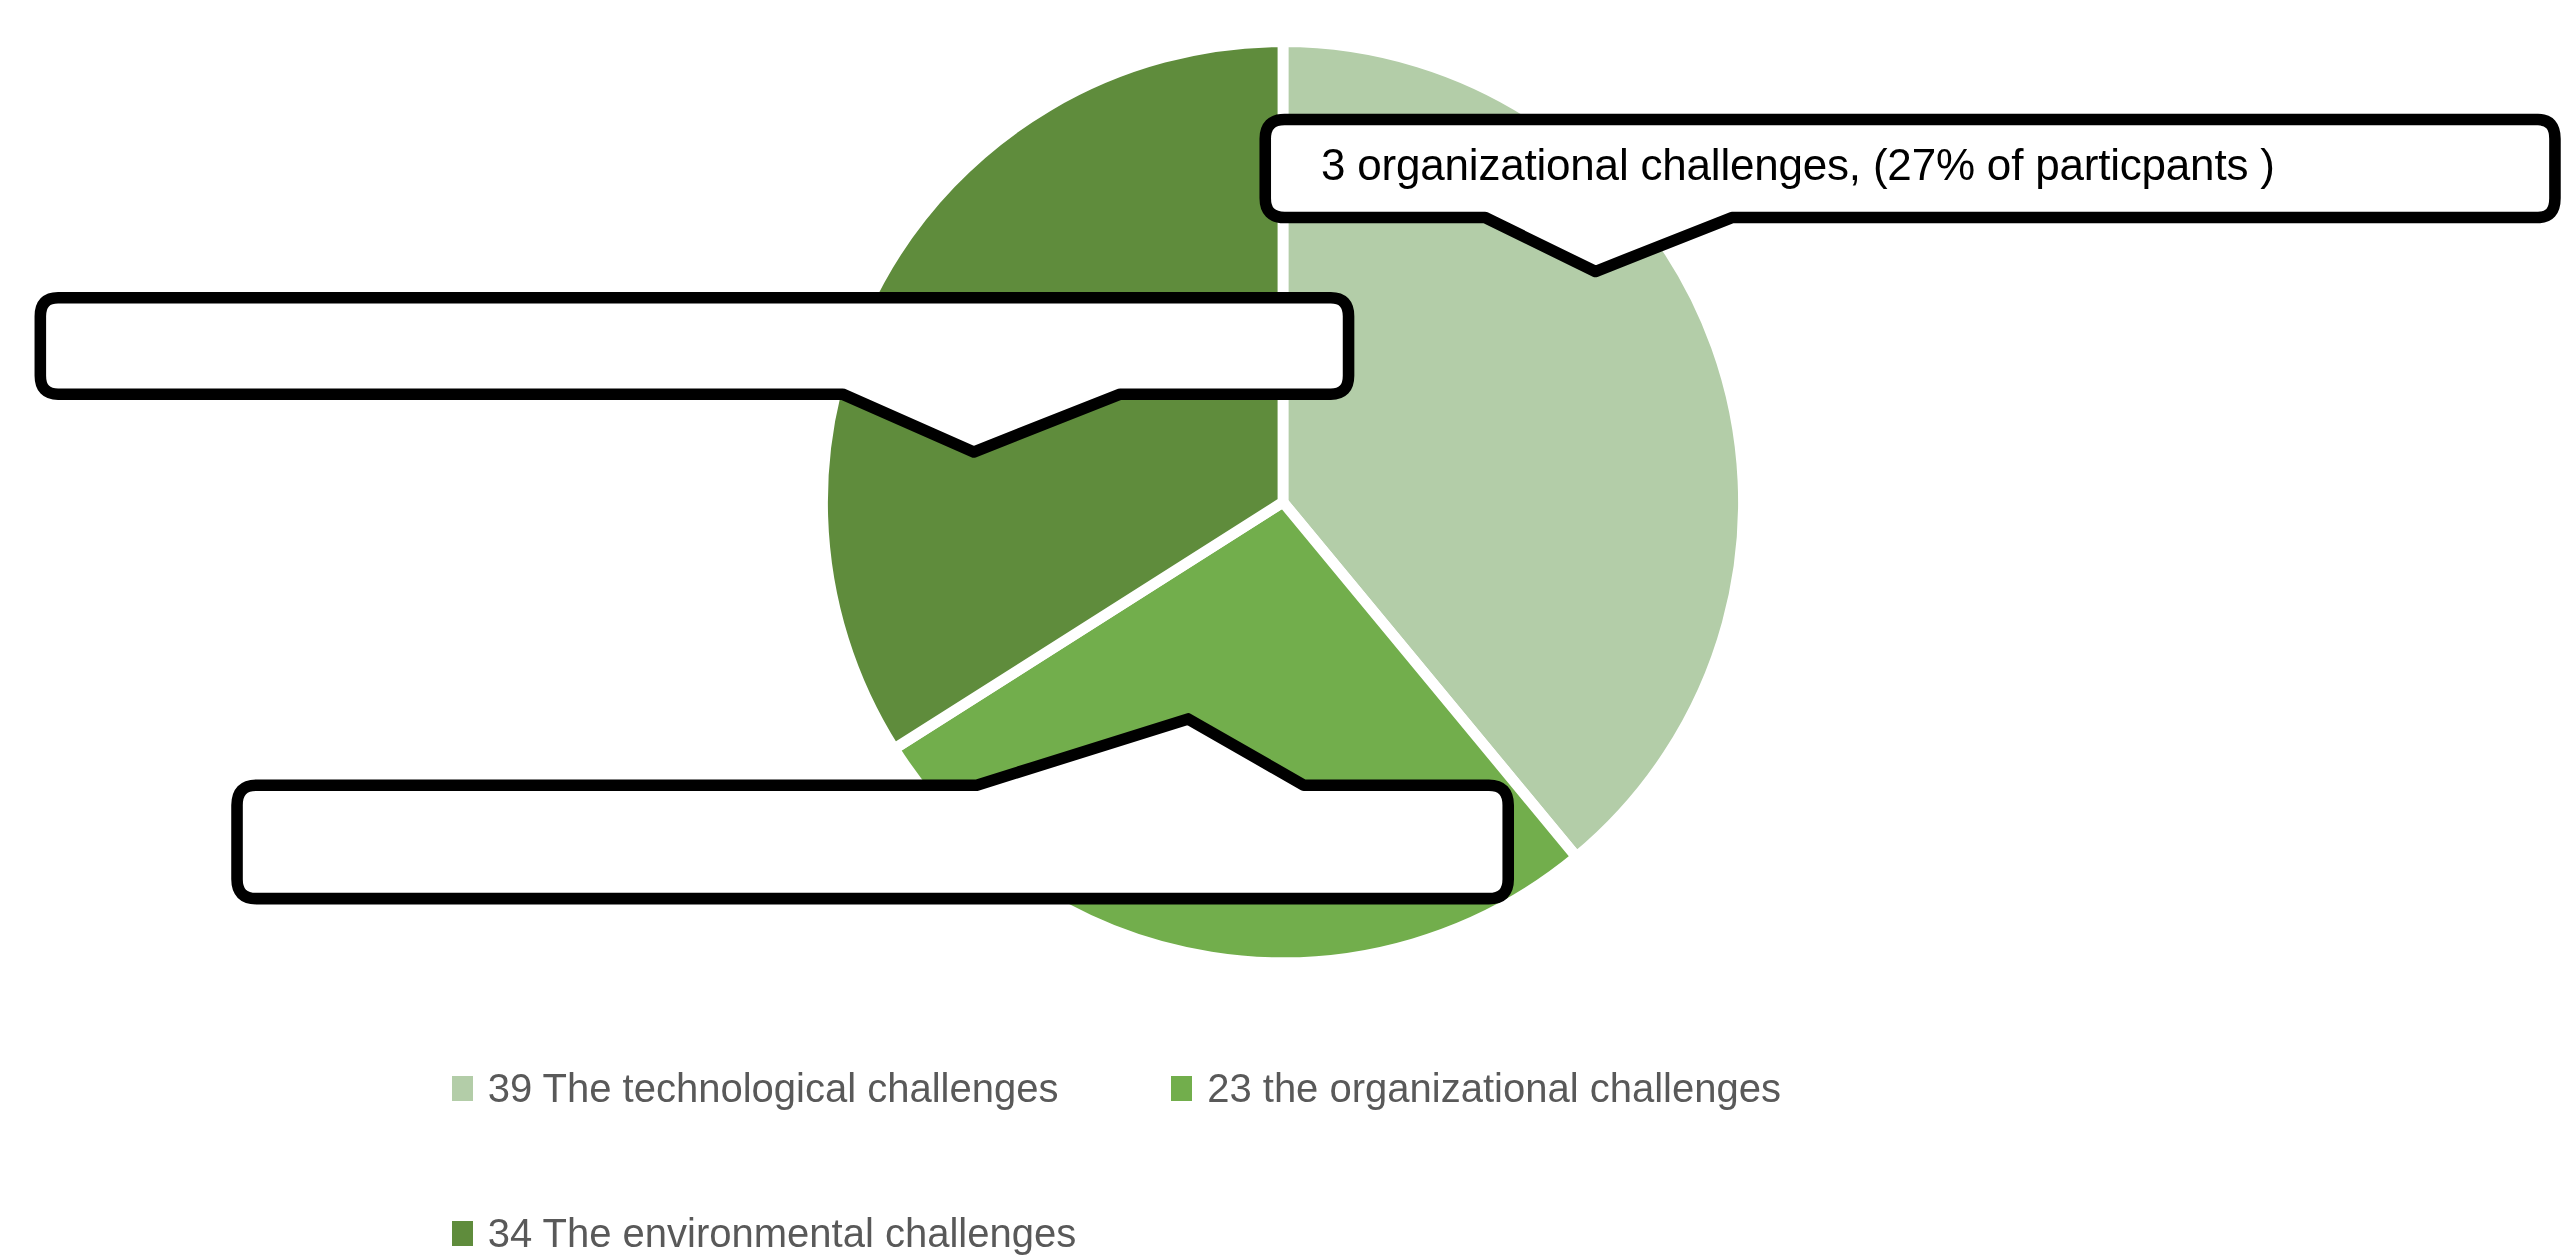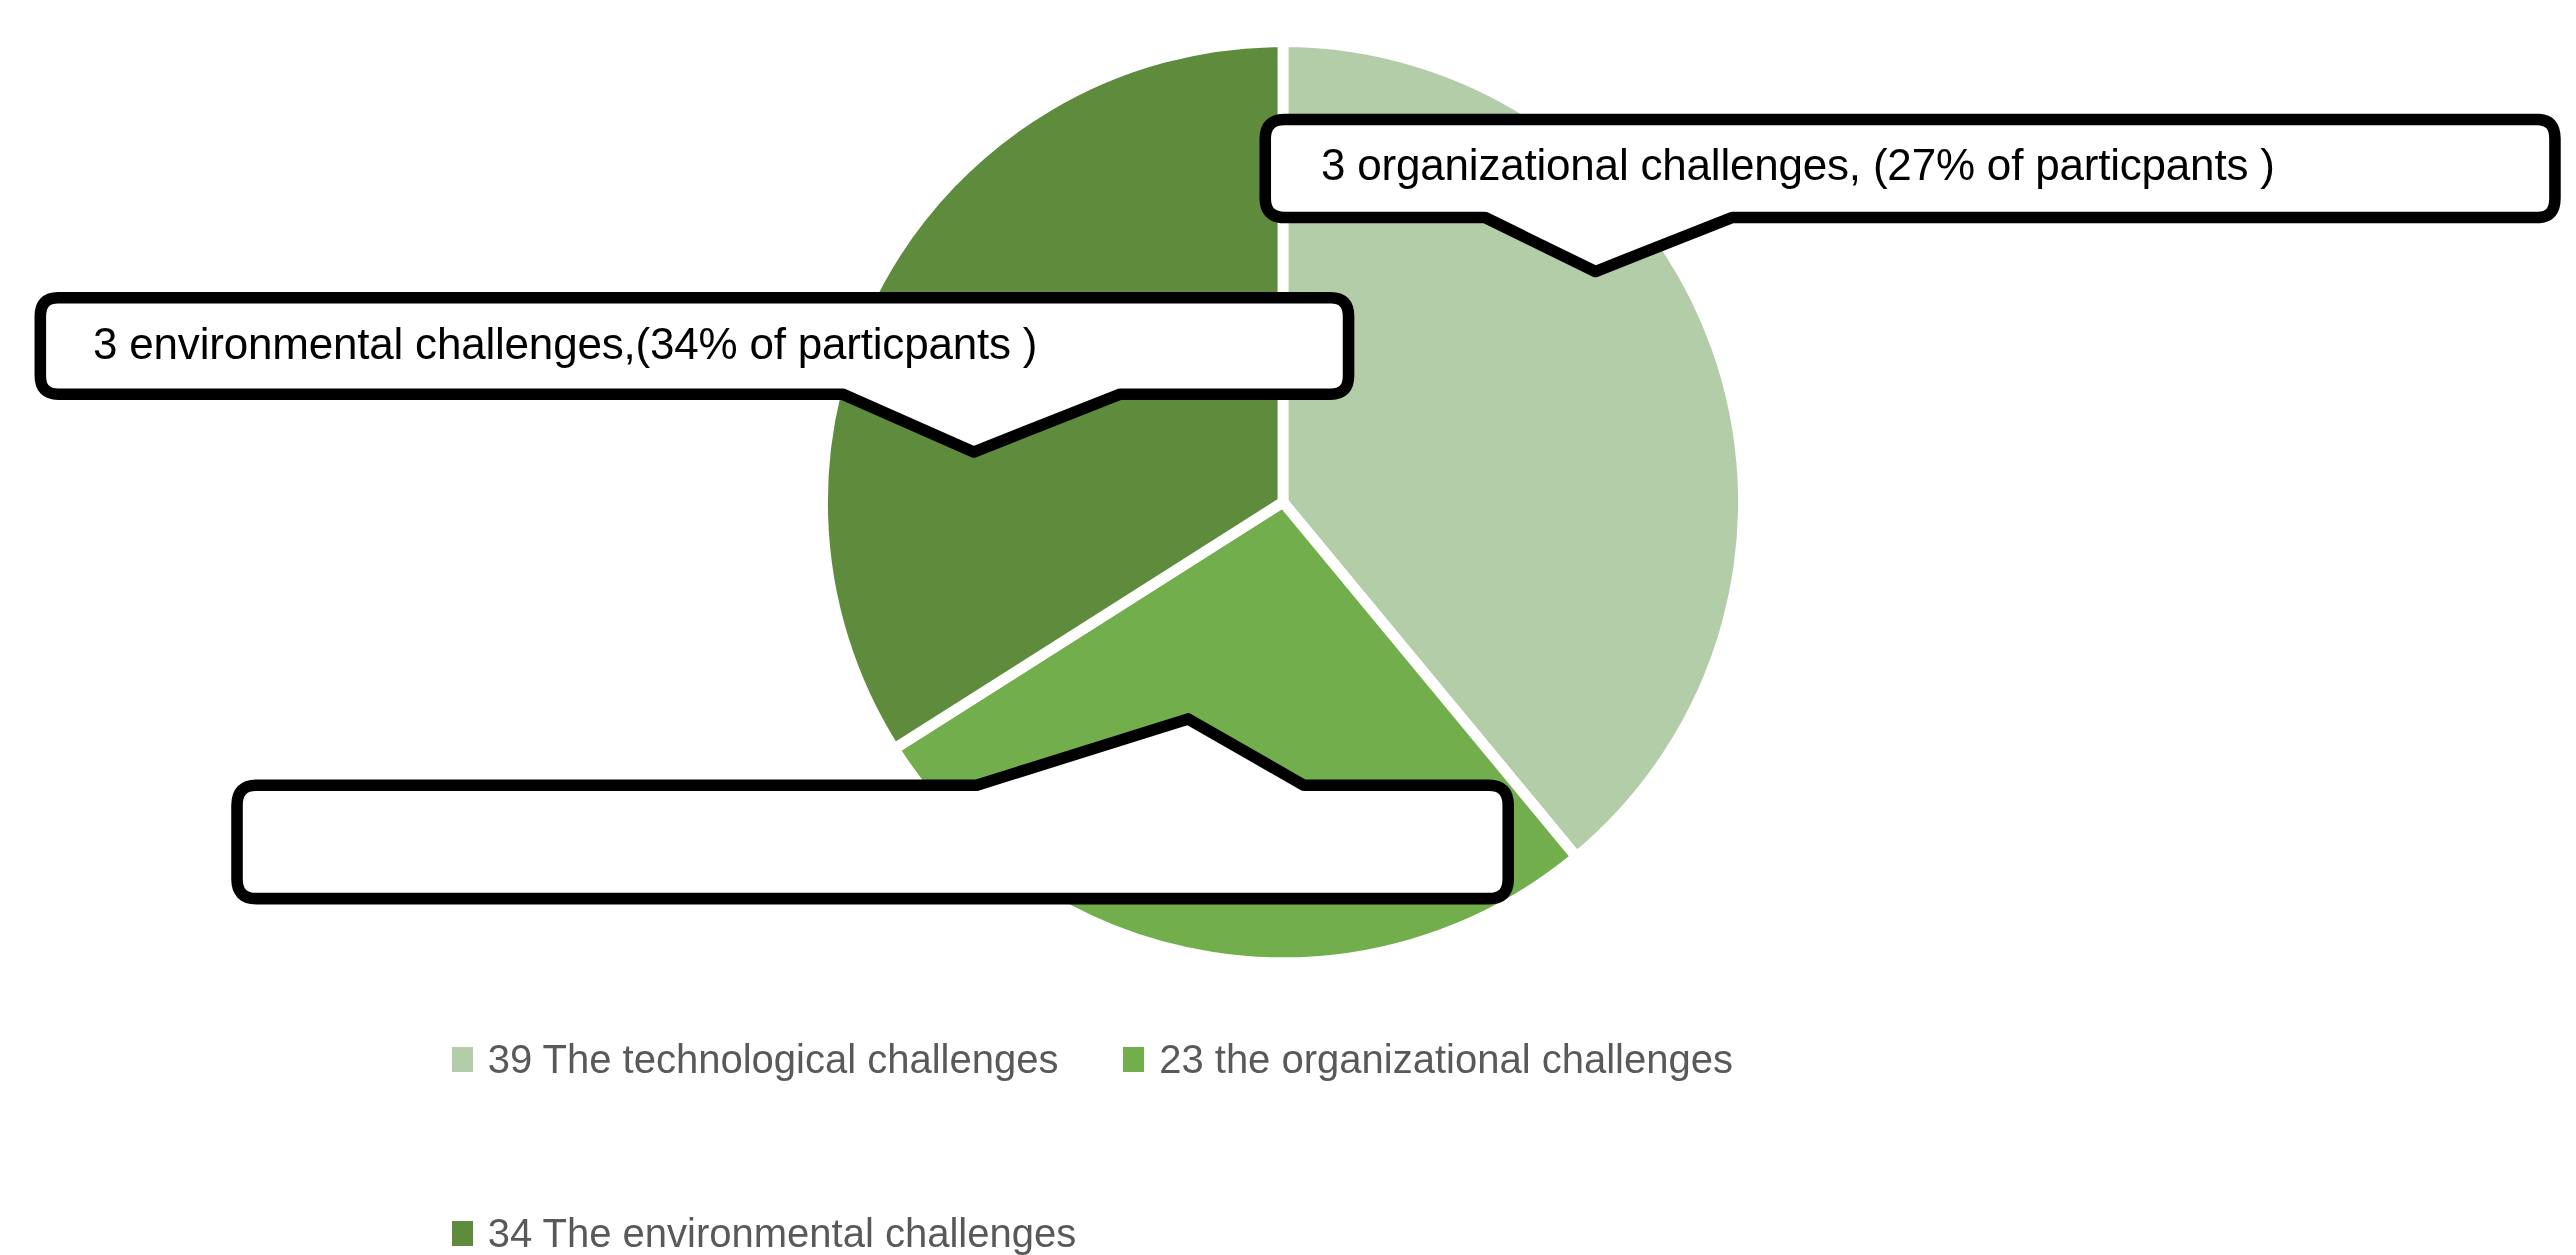--- a/index.html
+++ b/index.html
@@ -113,24 +113,23 @@
              L 1955 1140
              Q 1955 1165 1930 1165
              L 332 1165
              Q 307 1165 307 1140
              L 307 1044
              Q 307 1018 332 1018 Z"></path>
   </svg>
 
   <div class="callout-text" style="left:1321px; top:143px;">3 organizational challenges, (27% of particpants )</div>
 
-  <div class="callout-text" style="left:93px; top:322px;">3 environmental challenges,(34% of particpants )</div>
 
 
-  <div class="legend-row" style="left:452px; top:1039px;">
+  <div class="legend-row" style="left:452px; top:1068px;gap:48px;">
     <div class="legend-item" style="margin-right:65px;">
       <span class="legend-swatch" id="legend-swatch-0" style="background: rgb(179, 205, 168);"></span>
       <span class="legend-label">39 The technological challenges</span>
     </div>
     <div class="legend-item">
       <span class="legend-swatch" id="legend-swatch-1" style="background: rgb(114, 174, 76);"></span>
       <span class="legend-label">23 the organizational challenges</span>
     </div>
   </div>
 

